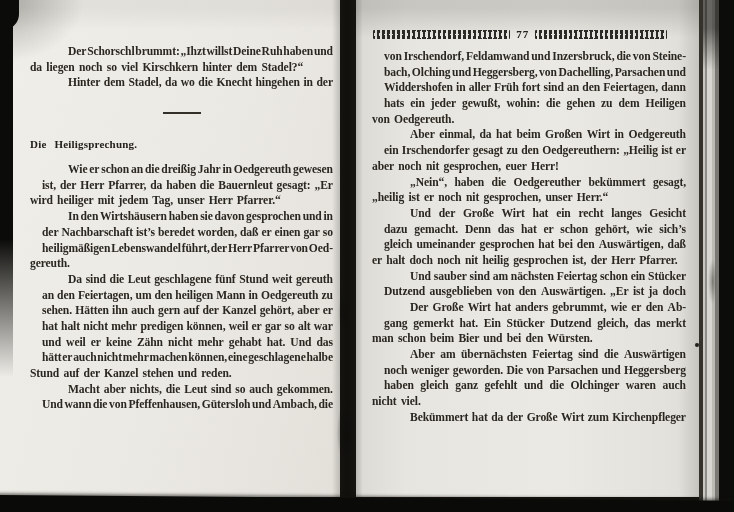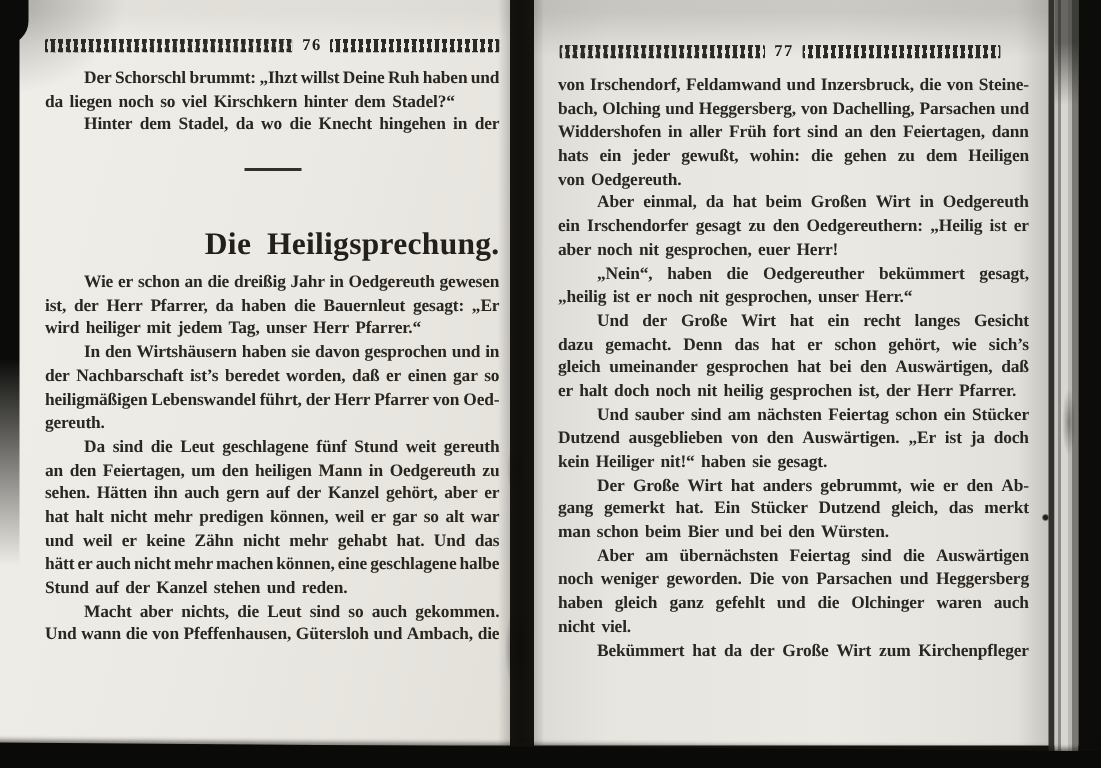--- a/index.html
+++ b/index.html
@@ -29,26 +29,26 @@
       repeating-linear-gradient(80deg,#1d1b17 0 2px,rgba(0,0,0,0) 2px 5px);}
   .header-left .orn-a{flex:1.25;} .header-left .orn-b{flex:0.85;}
   .header-right .orn-a{flex:1.02;} .header-right .orn-b{flex:0.98;}
   .pagenum{font-weight:700;font-size:11px;color:#23211d;padding:0 6px;letter-spacing:1px;}
 
   
   .textcol{position:absolute;font-weight:700;font-size:11.6px;color:#2a2721;letter-spacing:-0.1px;}
   .col-left{left:30px;top:44px;width:303px;}
   .col-right{left:16px;top:49px;width:314px;}
   .line{height:15.7px;line-height:15.7px;white-space:nowrap;}
-  .jline{display:flex;justify-content:space-between;white-space:normal;}
+  .jline{display:flex;justify-content:space-between;white-space:normal;margin-left:12px;}
   .jline span{white-space:nowrap;}
   .indent{padding-left:26px;}
   .endline{word-spacing:1.5px;}
   .divider{width:38px;height:2px;background:#33302a;margin:21px auto 0;}
-  .heading{font-size:21px;text-align:right;line-height:20px;margin-top:38px;
+  .heading{font-size:11px;text-align:left;line-height:20px;margin-top:20px;
            letter-spacing:.2px;word-spacing:5px;color:#23201b;}
   .heading + .line{margin-top:8px;}
 
   
   .gutter{position:absolute;left:332px;top:0;width:30px;height:497px;background:
       radial-gradient(ellipse 13px 42px at 45% 87%, rgba(10,10,8,0.45), transparent 70%),
       radial-gradient(ellipse 9px 26px at 40% 63%, rgba(10,10,8,0.30), transparent 70%),
       linear-gradient(90deg, rgba(25,23,20,0) 0%, rgba(25,23,20,0.18) 25%,
         rgba(15,14,12,0.62) 48%, rgba(15,14,12,0.55) 56%,
         rgba(25,23,20,0.20) 75%, rgba(25,23,20,0.03) 100%);}
@@ -64,25 +64,20 @@
   .edge-black{position:absolute;left:719px;top:0;width:15px;height:512px;background:#0c0c0a;}
   .bottom-band{position:absolute;left:-6px;top:495px;width:748px;height:24px;background:#0a0a08;
       transform:rotate(0.45deg);transform-origin:left top;box-shadow:0 -2px 3px rgba(20,18,14,0.5);}
 </style>
 </head>
 <body>
 
 <div class="canvas">
 
   <div class="page page-left">
-    <div class="page-header header-left">
-      <span class="orn orn-a"></span>
-      <span class="pagenum">76</span>
-      <span class="orn orn-b"></span>
-    </div>
     <div class="textcol col-left">
         <div class="line indent jline">
           <span>Der</span>
           <span>Schorschl</span>
           <span>brummt:</span>
           <span>„Ihzt</span>
           <span>willst</span>
           <span>Deine</span>
           <span>Ruh</span>
           <span>haben</span>
@@ -396,21 +391,20 @@
           <span>Dutzend</span>
           <span>ausgeblieben</span>
           <span>von</span>
           <span>den</span>
           <span>Auswärtigen.</span>
           <span>„Er</span>
           <span>ist</span>
           <span>ja</span>
           <span>doch</span>
         </div>
-        <div class="line endline">kein Heiliger nit!“ haben sie gesagt.</div>
         <div class="line indent jline">
           <span>Der</span>
           <span>Große</span>
           <span>Wirt</span>
           <span>hat</span>
           <span>anders</span>
           <span>gebrummt,</span>
           <span>wie</span>
           <span>er</span>
           <span>den</span>

